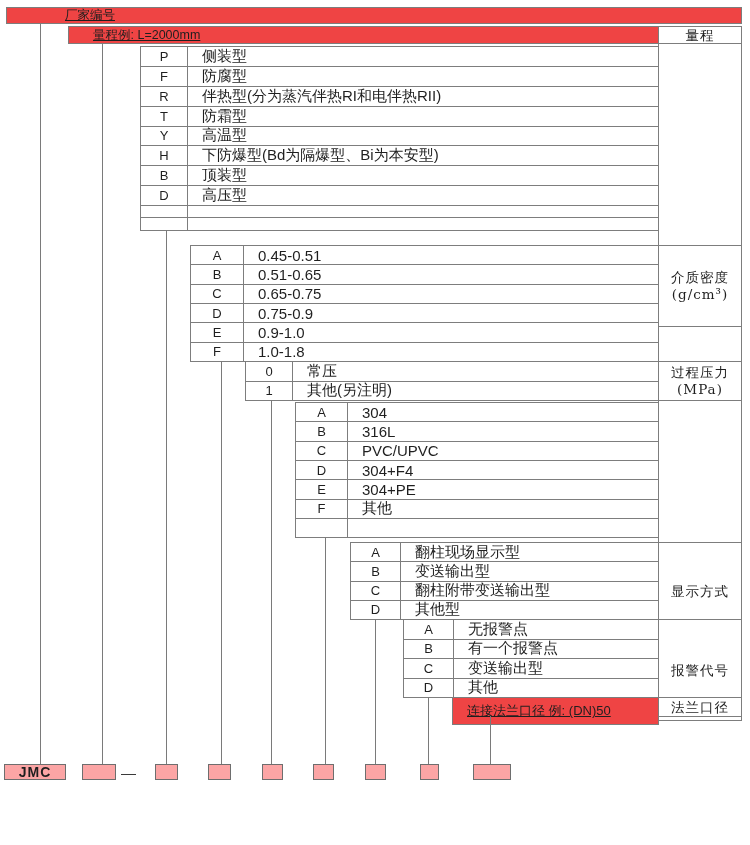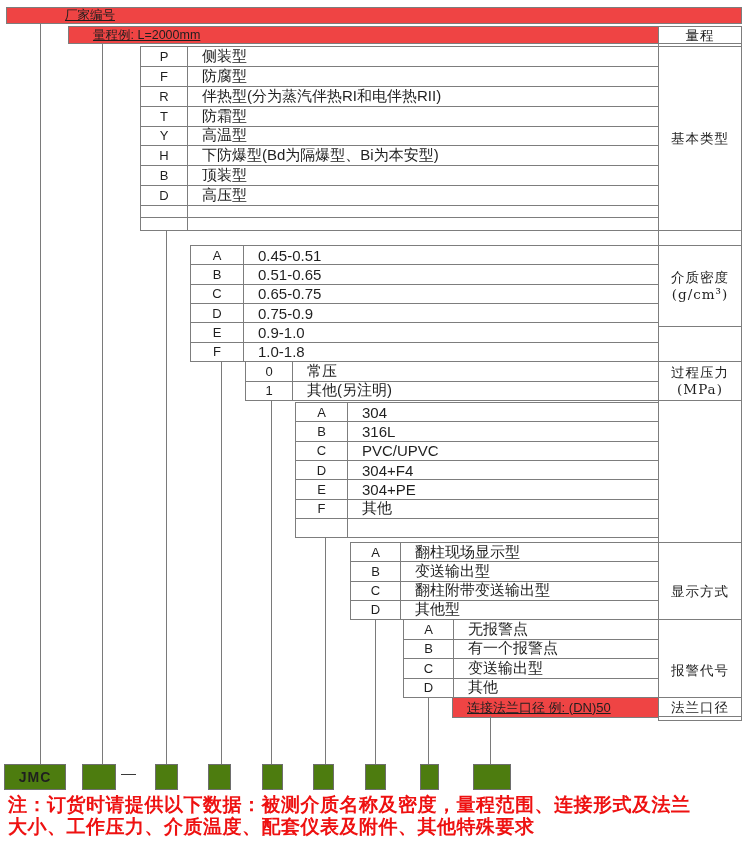--- a/index.html
+++ b/index.html
@@ -17,29 +17,29 @@
   .row.fixed{flex:none;}
   .code{box-sizing:border-box;border-right:1px solid #7d7d7d;display:flex;align-items:center;
         justify-content:center;font-size:13px;flex:none;}
   .desc{display:flex;align-items:center;padding-left:14px;font-size:15px;white-space:nowrap;}
   .lbl{position:absolute;left:658px;width:84px;box-sizing:border-box;border:1px solid #7d7d7d;
        display:flex;flex-direction:column;align-items:center;justify-content:center;
        text-align:center;font-family:"DejaVu Serif",serif;font-size:13.5px;letter-spacing:1px;
        background:#fff;line-height:17px;}
   .vl{position:absolute;width:1px;background:#7a7a7a;}
   .coledge{position:absolute;width:1px;background:#7d7d7d;top:26px;height:690px;}
-  .bbox{position:absolute;top:764px;height:26px;box-sizing:border-box;
-        border:1px solid #6e6e6e;background:#4d7c0f;}
+  .bbox{position:absolute;top:764px;height:16px;box-sizing:border-box;
+        border:1px solid #6e6e6e;background:#fca5a5;}
   .jmc{display:flex;align-items:center;justify-content:center;
        font-weight:bold;font-size:14px;letter-spacing:1px;}
   .dash{position:absolute;top:763px;height:18px;display:flex;align-items:center;
         font-size:15px;color:#3a3a3a;}
   .note{position:absolute;left:8px;top:794px;width:740px;font-size:19px;font-weight:bold;
         line-height:21.5px;letter-spacing:0.5px;}
-  .flangecell{left:452px;top:697px;width:207px;height:21px;display:flex;align-items:center;
+  .flangecell{left:452px;top:697px;width:207px;height:28px;display:flex;align-items:center;
               padding-left:14px;font-size:13px;}
 </style>
 </head>
 <body>
 
 <div class="stage">
 
   <div class="coledge" style="left:658px"></div>
   <div class="coledge" style="left:741px"></div>
 
@@ -88,23 +88,20 @@
         <span class="desc">高压型</span>
       </div>
     <div class="row fixed" style="height:12px">
         <span class="code" style="width:47px"></span>
         <span class="desc"></span>
       </div>
     <div class="row fixed" style="height:12px">
         <span class="code" style="width:47px"></span>
         <span class="desc"></span>
       </div>
-  </div>
-  <div class="lbl" style="top:46px;height:185px">
-    <span>基本类型</span>
   </div>
 
   <div class="blk" style="left:190px;top:245px;width:469px;height:117px">
     <div class="row">
         <span class="code" style="width:53px">A</span>
         <span class="desc">0.45-0.51</span>
       </div>
     <div class="row">
         <span class="code" style="width:53px">B</span>
         <span class="desc">0.51-0.65</span>
@@ -246,18 +243,14 @@
     <span>—</span>
   </div>
   <div class="bbox" style="left:155px;width:23px"></div>
   <div class="bbox" style="left:208px;width:23px"></div>
   <div class="bbox" style="left:262px;width:21px"></div>
   <div class="bbox" style="left:313px;width:21px"></div>
   <div class="bbox" style="left:365px;width:21px"></div>
   <div class="bbox" style="left:420px;width:19px"></div>
   <div class="bbox" style="left:473px;width:38px"></div>
 
-  <div class="note" style="color:#ee1111">
-    <div>注：订货时请提供以下数据：被测介质名称及密度，量程范围、连接形式及法兰</div>
-    <div>大小、工作压力、介质温度、配套仪表及附件、其他特殊要求</div>
-  </div>
 
 </div>
 
 </body></html>

